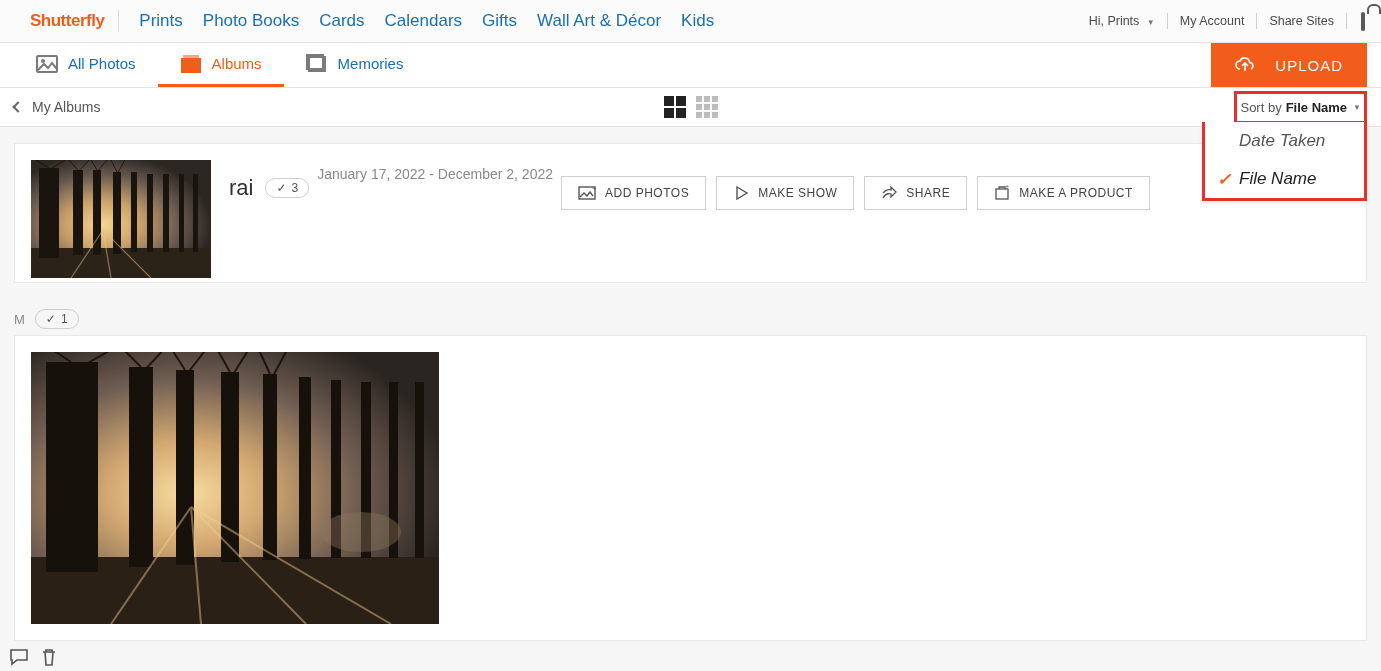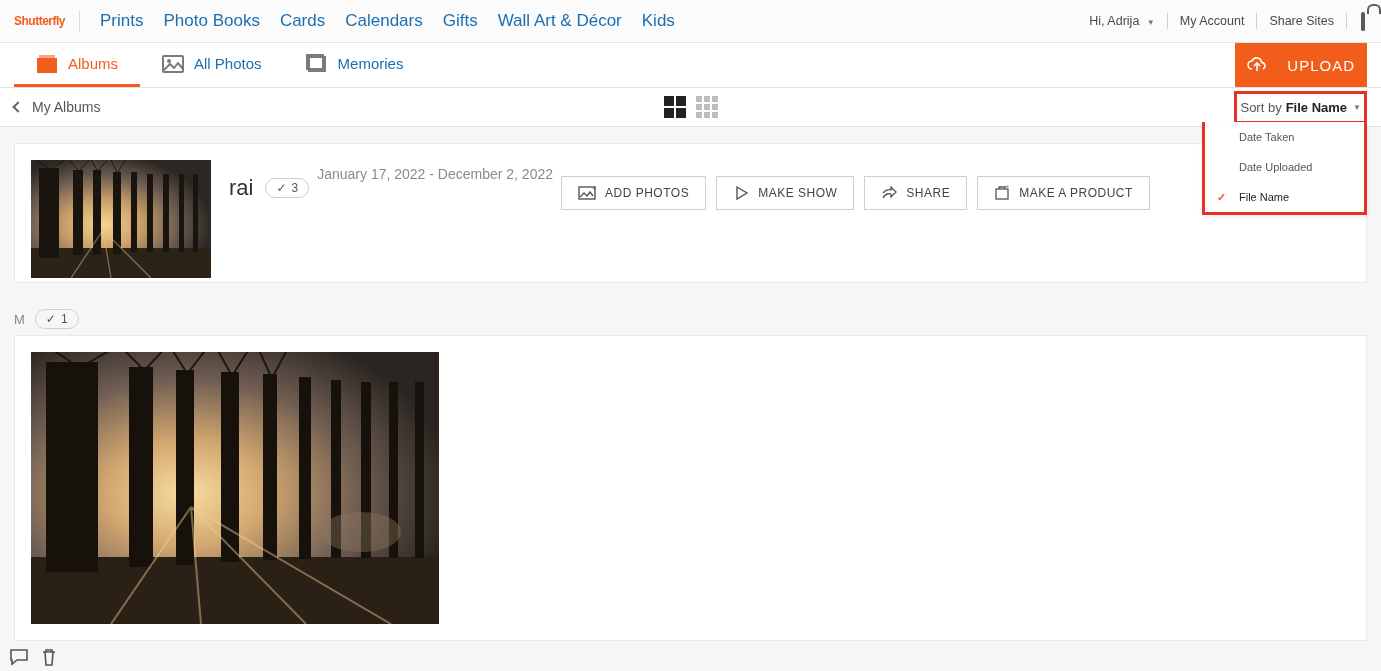--- a/index.html
+++ b/index.html
@@ -16,25 +16,26 @@
   .top-header {
     display: flex;
     align-items: center;
     height: 43px;
     background: #fbfbfb;
     border-bottom: 1px solid #e3e3e3;
     padding: 0 14px;
   }
   .logo {
     color: #f25d1c;
-    font-size: 12px;
+    font-size: 17px;
     font-weight: 600;
     letter-spacing: -0.5px;
     margin-right: 14px;
     font-family: "Trebuchet MS", sans-serif;
+    margin-left: 16px;
   }
   .top-nav {
     display: flex;
     align-items: center;
     gap: 20px;
     border-left: 1px solid #dcdcdc;
     padding-left: 20px;
     height: 22px;
   }
   .top-nav a {
@@ -75,21 +76,21 @@
   }
   .tab .ico { color:#7a7a7a; }
   .tab.active { color:#f25d1c; border-bottom-color:#f25d1c; }
   .tab.active .ico { color:#f25d1c; }
   .upload-btn {
     margin-left:auto;
     background:#f25d1c;
     color:#fff;
     height:100%;
     display:flex; align-items:center; gap:20px;
-    padding:0 12px;
+    padding:0 24px;
     font-size:15px; letter-spacing:1px;
   }
 
   
   .toolbar {
     display:flex; align-items:center;
     height:39px; background:#fff;
     border-bottom:1px solid #e3e3e3;
     padding:0 14px;
     position:relative;
@@ -121,22 +122,23 @@
     border:1px solid #d9d9d9;
     border-top:none;
     width:165px;
     box-shadow:0 2px 4px rgba(0,0,0,0.08);
     border-right:3px solid #e53226;
     border-bottom:3px solid #e53226;
     border-left:3px solid #e53226;
   }
   .sort-item {
     padding:9px 14px 9px 34px;
-    font-size:11px; color:#555;
+    font-size:17px; color:#555;
     position:relative;
+    font-style:italic;
   }
   .sort-item.sel { color:#222; font-weight:500; }
   .sort-item.sel::before {
     content:"✓"; position:absolute; left:12px; color:#f25d1c; font-weight:700;
   }
 
   
   .album-header {
     margin:16px 14px;
     background:#fff;
@@ -201,54 +203,54 @@
     <a href="#">Prints</a>
     <a href="#">Photo Books</a>
     <a href="#">Cards</a>
     <a href="#">Calendars</a>
     <a href="#">Gifts</a>
     <a href="#">Wall Art &amp; Décor</a>
     <a href="#">Kids</a>
   </div>
   <div class="top-right">
     <a href="#">
-      <span>Hi, Adrija</span>
+      <span>Hi, Prints</span>
       <span style="font-size:8px; margin-left:4px; color:#777;">▼</span>
     </a>
     <span class="divider"></span>
     <a href="#">My Account</a>
     <span class="divider"></span>
     <a href="#">Share Sites</a>
     <span class="divider"></span>
     <span style="padding:4px 2px;">
       <span class="cart"></span>
     </span>
   </div>
 </div>
 
 <div class="tab-bar">
-  <div class="tab active">
-    <span class="ico">
-      <svg width="22" height="20" viewBox="0 0 22 20">
-          <rect x="1" y="4" width="20" height="15" fill="#f25d1c"></rect>
-          <rect x="3" y="1" width="16" height="3" fill="#f25d1c" opacity="0.55"></rect>
-        </svg>
-    </span>
-    <span>Albums</span>
-  </div>
   <div class="tab">
     <span class="ico">
       <svg width="22" height="18" viewBox="0 0 22 18">
           <rect x="1" y="1" width="20" height="16" rx="1" fill="none" stroke="#7a7a7a" stroke-width="2"></rect>
           <circle cx="7" cy="6" r="2" fill="#7a7a7a"></circle>
           <path d="M2 15 L8 9 L12 13 L16 8 L21 14" fill="none" stroke="#7a7a7a" stroke-width="2"></path>
         </svg>
     </span>
     <span>All Photos</span>
   </div>
+  <div class="tab active">
+    <span class="ico">
+      <svg width="22" height="20" viewBox="0 0 22 20">
+          <rect x="1" y="4" width="20" height="15" fill="#f25d1c"></rect>
+          <rect x="3" y="1" width="16" height="3" fill="#f25d1c" opacity="0.55"></rect>
+        </svg>
+    </span>
+    <span>Albums</span>
+  </div>
   <div class="tab">
     <span class="ico">
       <svg width="22" height="20" viewBox="0 0 22 20">
           <rect x="3" y="3" width="16" height="14" fill="none" stroke="#7a7a7a" stroke-width="2"></rect>
           <rect x="1" y="1" width="16" height="14" fill="none" stroke="#7a7a7a" stroke-width="2"></rect>
         </svg>
     </span>
     <span>Memories</span>
   </div>
   <div class="upload-btn">
@@ -287,21 +289,20 @@
     </div>
   </div>
   <div class="sort-wrap">
     <div class="sort-label">
       <span>Sort by </span>
       <b>File Name</b>
       <span style="font-size:8px; color:#777; margin-left:2px;">▼</span>
     </div>
     <div class="sort-menu">
       <div class="sort-item">Date Taken</div>
-      <div class="sort-item">Date Uploaded</div>
       <div class="sort-item sel">File Name</div>
     </div>
   </div>
 </div>
 
 <div class="album-header">
   <div class="album-thumb">
     <svg class="scene" viewBox="0 0 180 118" preserveAspectRatio="xMidYMid slice">
       <defs>
         <radialGradient id="sun1" cx="40%" cy="55%" r="60%">

